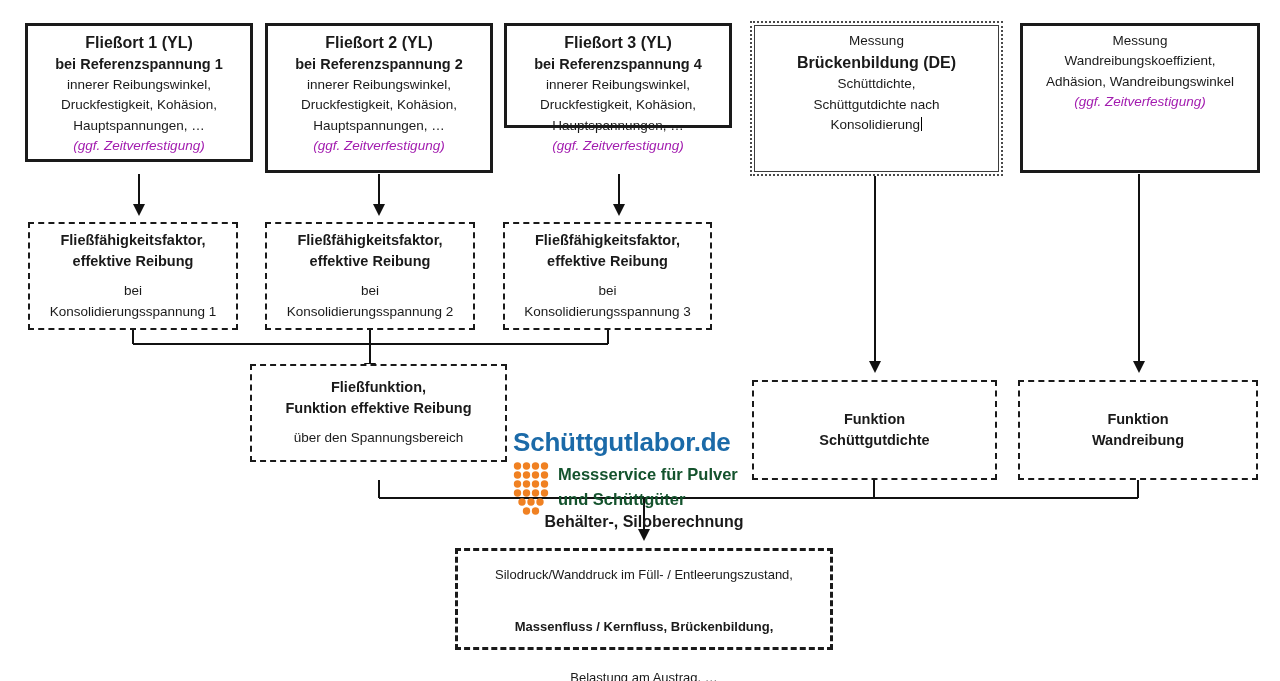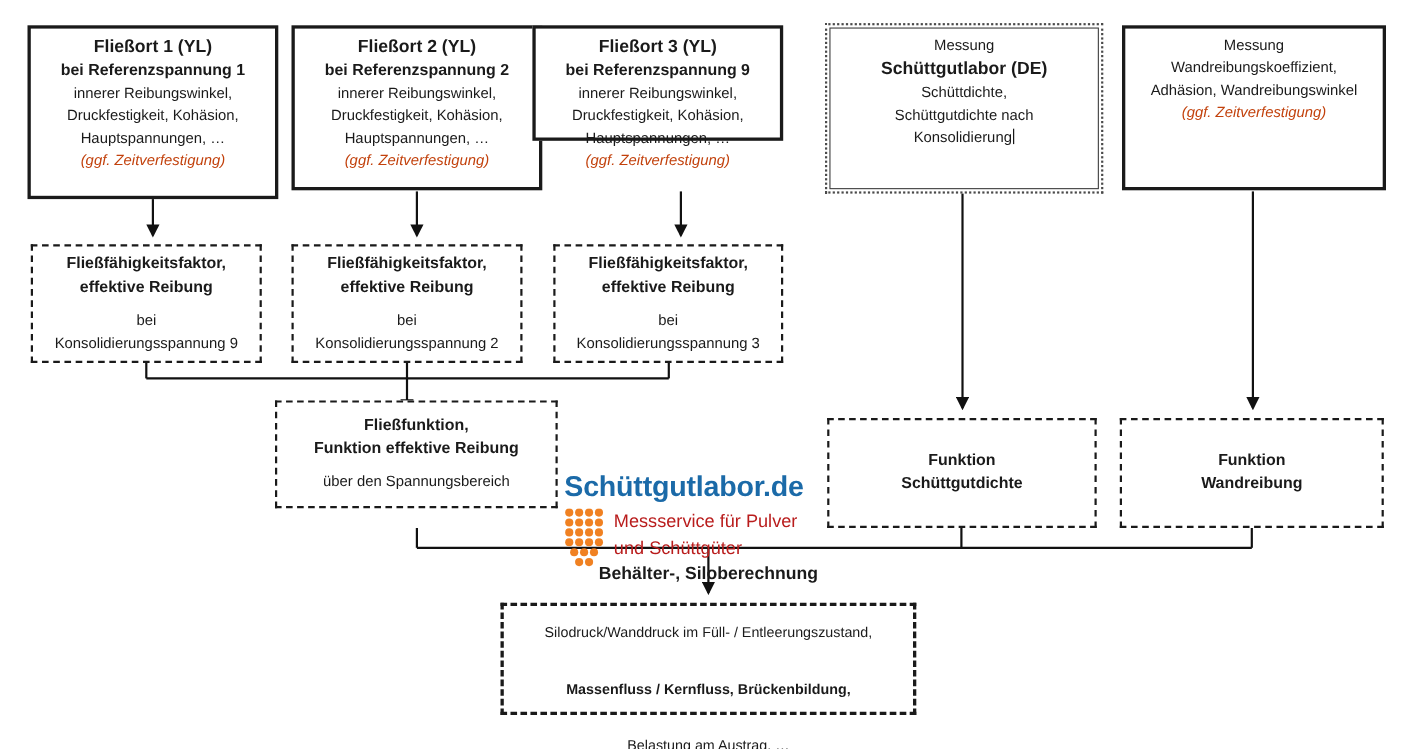--- a/index.html
+++ b/index.html
@@ -10,29 +10,29 @@
   .box{position:absolute;background:#ffffff;box-sizing:border-box;text-align:center;
        display:flex;flex-direction:column;justify-content:flex-start;padding:5px 4px;}
   .solid{border:3px solid #1a1a1a;}
   .selected{border:1px solid #3d3d3d;outline:2px dotted #4a4a4a;outline-offset:2px;}
   .dashed{border:2px dashed #1a1a1a;justify-content:center;}
   .dashed-heavy{border:3px dashed #1a1a1a;justify-content:center;gap:32px;}
   .t-title{font-size:16px;font-weight:bold;line-height:1.45;}
   .t-sub{font-size:14.5px;font-weight:bold;line-height:1.45;}
   .t-pre{font-size:13.5px;line-height:1.5;}
   .t-body{font-size:13.5px;line-height:1.5;}
-  .t-note{font-size:13.5px;line-height:1.5;font-style:italic;color:#c2410c;}
+  .t-note{font-size:13.5px;line-height:1.5;font-style:italic;color:#a21caf;}
   .gap{height:9px;}
   .caret{display:inline-block;width:1.5px;height:14px;background:#000;margin-left:1px;vertical-align:-2px;}
   .connectors{position:absolute;left:0;top:0;}
   .logo{position:absolute;left:513px;top:384px;width:235px;margin-top:44px;}
   .logo-name{font-size:26px;font-weight:600;color:#1b6aa8;letter-spacing:-0.2px;line-height:1.1;}
   .logo-row{display:flex;align-items:flex-start;margin-top:5px;}
   .logo-dots{flex:0 0 auto;margin-right:7px;}
-  .logo-tag{font-size:16.5px;color:#b91c1c;line-height:1.55;}
+  .logo-tag{font-size:16.5px;color:#14532d;line-height:1.55;font-weight:bold;}
 </style>
 </head>
 <body>
 
 <div class="stage">
 
   <svg class="connectors" width="1280" height="681">
     <defs>
       <marker id="arrow" markerWidth="6" markerHeight="6" refX="5" refY="3" orient="auto" markerUnits="strokeWidth">
         <path d="M0,0 L6,3 L0,6 Z" fill="#111"></path>
@@ -53,68 +53,68 @@
       <path d="M370,330 V373" marker-end="url(#arrow)"></path>
 
       <path d="M379,480 V498"></path>
       <path d="M874,480 V498"></path>
       <path d="M1138,480 V498"></path>
       <path d="M379,498 H1138"></path>
       <path d="M644,498 V539" marker-end="url(#arrow)"></path>
     </g>
   </svg>
 
-  <div class="box solid" style="left:25px;top:23px;width:228px;height:158px;">
+  <div class="box solid" style="left:25px;top:23px;width:228px;height:139px;justify-content:space-between;">
     <div class="t-title">Fließort 1 (YL)</div>
     <div class="t-sub">bei Referenzspannung 1</div>
     <div class="t-body">innerer Reibungswinkel,</div>
     <div class="t-body">Druckfestigkeit, Kohäsion,</div>
     <div class="t-body">Hauptspannungen, …</div>
     <div class="t-note">(ggf. Zeitverfestigung)</div>
   </div>
 
   <div class="box solid" style="left:265px;top:23px;width:228px;height:150px;">
     <div class="t-title">Fließort 2 (YL)</div>
     <div class="t-sub">bei Referenzspannung 2</div>
     <div class="t-body">innerer Reibungswinkel,</div>
     <div class="t-body">Druckfestigkeit, Kohäsion,</div>
     <div class="t-body">Hauptspannungen, …</div>
     <div class="t-note">(ggf. Zeitverfestigung)</div>
   </div>
 
-  <div class="box solid" style="left:484px;top:23px;width:228px;height:105px;">
+  <div class="box solid" style="left:504px;top:23px;width:228px;height:105px;">
     <div class="t-title">Fließort 3 (YL)</div>
-    <div class="t-sub">bei Referenzspannung 9</div>
+    <div class="t-sub">bei Referenzspannung 4</div>
     <div class="t-body">innerer Reibungswinkel,</div>
     <div class="t-body">Druckfestigkeit, Kohäsion,</div>
     <div class="t-body">Hauptspannungen, …</div>
     <div class="t-note">(ggf. Zeitverfestigung)</div>
   </div>
 
   <div class="box selected" style="left:754px;top:25px;width:245px;height:147px;">
     <div class="t-pre">Messung</div>
-    <div class="t-title">Schüttgutlabor (DE)</div>
+    <div class="t-title">Brückenbildung (DE)</div>
     <div class="t-body">Schüttdichte,</div>
     <div class="t-body">Schüttgutdichte nach</div>
     <div class="t-body"><span>Konsolidierung</span><span class="caret"></span></div>
   </div>
 
   <div class="box solid" style="left:1020px;top:23px;width:240px;height:150px;">
     <div class="t-pre">Messung</div>
     <div class="t-body">Wandreibungskoeffizient,</div>
     <div class="t-body">Adhäsion, Wandreibungswinkel</div>
     <div class="t-note">(ggf. Zeitverfestigung)</div>
   </div>
 
   <div class="box dashed" style="left:28px;top:222px;width:210px;height:108px;">
     <div class="t-sub">Fließfähigkeitsfaktor,</div>
     <div class="t-sub">effektive Reibung</div>
     <div class="gap"></div>
     <div class="t-body">bei</div>
-    <div class="t-body">Konsolidierungsspannung 9</div>
+    <div class="t-body">Konsolidierungsspannung 1</div>
   </div>
 
   <div class="box dashed" style="left:265px;top:222px;width:210px;height:108px;">
     <div class="t-sub">Fließfähigkeitsfaktor,</div>
     <div class="t-sub">effektive Reibung</div>
     <div class="gap"></div>
     <div class="t-body">bei</div>
     <div class="t-body">Konsolidierungsspannung 2</div>
   </div>
 

